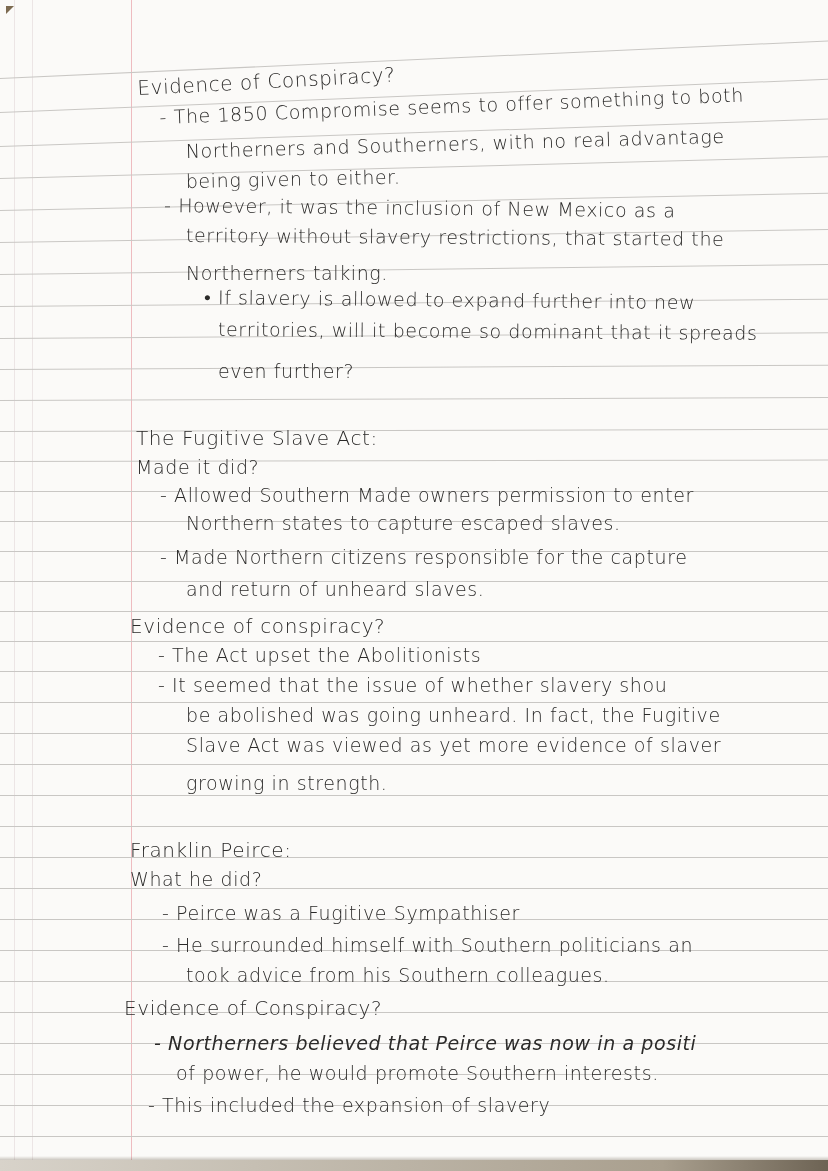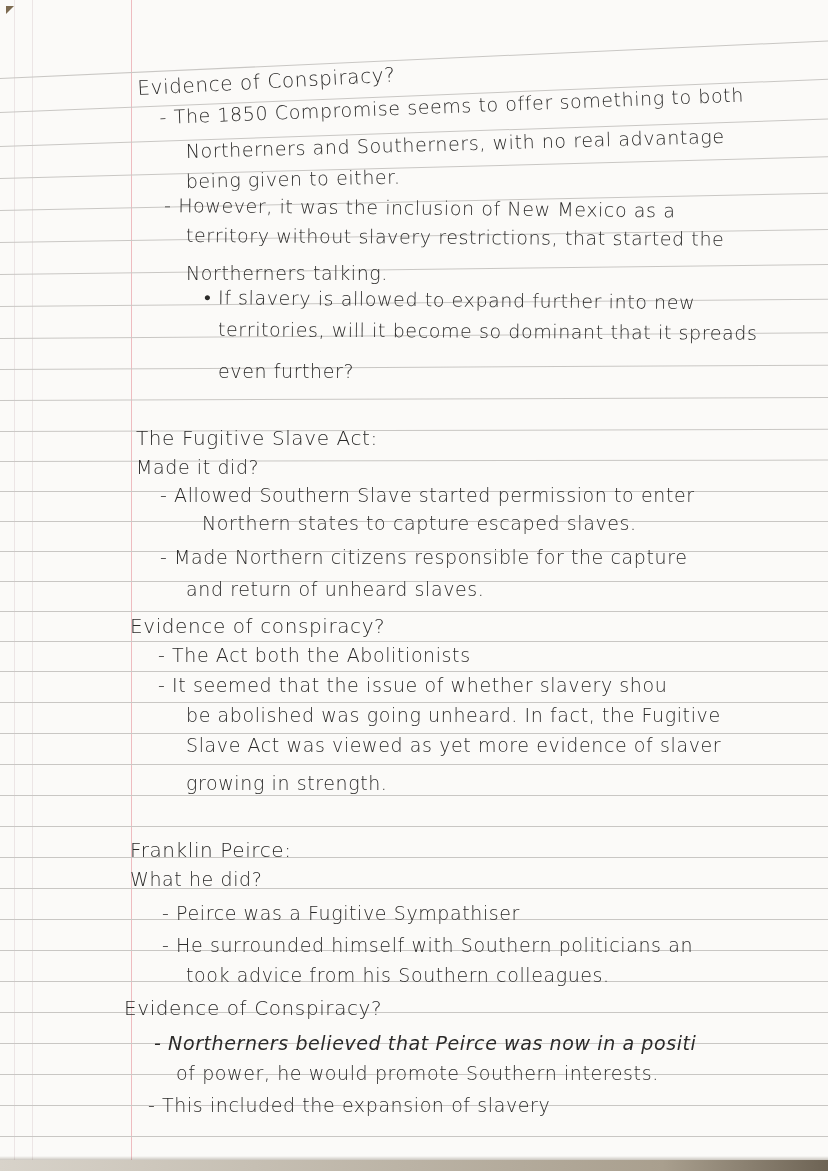--- a/index.html
+++ b/index.html
@@ -129,29 +129,29 @@
     <div class="note-line" style="left:186px;top:224px;transform:rotate(0.4deg);">territory without slavery restrictions, that started the</div>
     <div class="note-line" style="left:186px;top:262px;">Northerners talking.</div>
     <div class="note-line" style="left:204px;top:286px;transform:rotate(0.6deg);">• If slavery is allowed to expand further into new</div>
     <div class="note-line" style="left:218px;top:318px;transform:rotate(0.4deg);">territories, will it become so dominant that it spreads</div>
     <div class="note-line" style="left:218px;top:360px;">even further?</div>
   </div>
 
   <div>
     <div class="note-line heading" style="left:136px;top:426px;">The Fugitive Slave Act:</div>
     <div class="note-line" style="left:136px;top:456px;">Made it did?</div>
-    <div class="note-line" style="left:160px;top:484px;">- Allowed Southern Slave started permission to enter</div>
-    <div class="note-line" style="left:186px;top:512px;margin-left:16px;">Northern states to capture escaped slaves.</div>
+    <div class="note-line" style="left:160px;top:484px;">- Allowed Southern Made owners permission to enter</div>
+    <div class="note-line" style="left:186px;top:512px;">Northern states to capture escaped slaves.</div>
     <div class="note-line" style="left:160px;top:546px;">- Made Northern citizens responsible for the capture</div>
     <div class="note-line" style="left:186px;top:578px;">and return of unheard slaves.</div>
   </div>
 
   <div>
     <div class="note-line heading" style="left:130px;top:614px;">Evidence of conspiracy?</div>
-    <div class="note-line" style="left:158px;top:644px;">- The Act both the Abolitionists</div>
+    <div class="note-line" style="left:158px;top:644px;">- The Act upset the Abolitionists</div>
     <div class="note-line" style="left:158px;top:674px;text-align:center;">- It seemed that the issue of whether slavery shou</div>
     <div class="note-line" style="left:186px;top:704px;">be abolished was going unheard. In fact, the Fugitive</div>
     <div class="note-line" style="left:186px;top:734px;">Slave Act was viewed as yet more evidence of slaver</div>
     <div class="note-line" style="left:186px;top:772px;">growing in strength.</div>
   </div>
 
   <div>
     <div class="note-line heading" style="left:130px;top:838px;">Franklin Peirce:</div>
     <div class="note-line" style="left:130px;top:868px;">What he did?</div>
     <div class="note-line" style="left:162px;top:902px;">- Peirce was a Fugitive Sympathiser</div>

